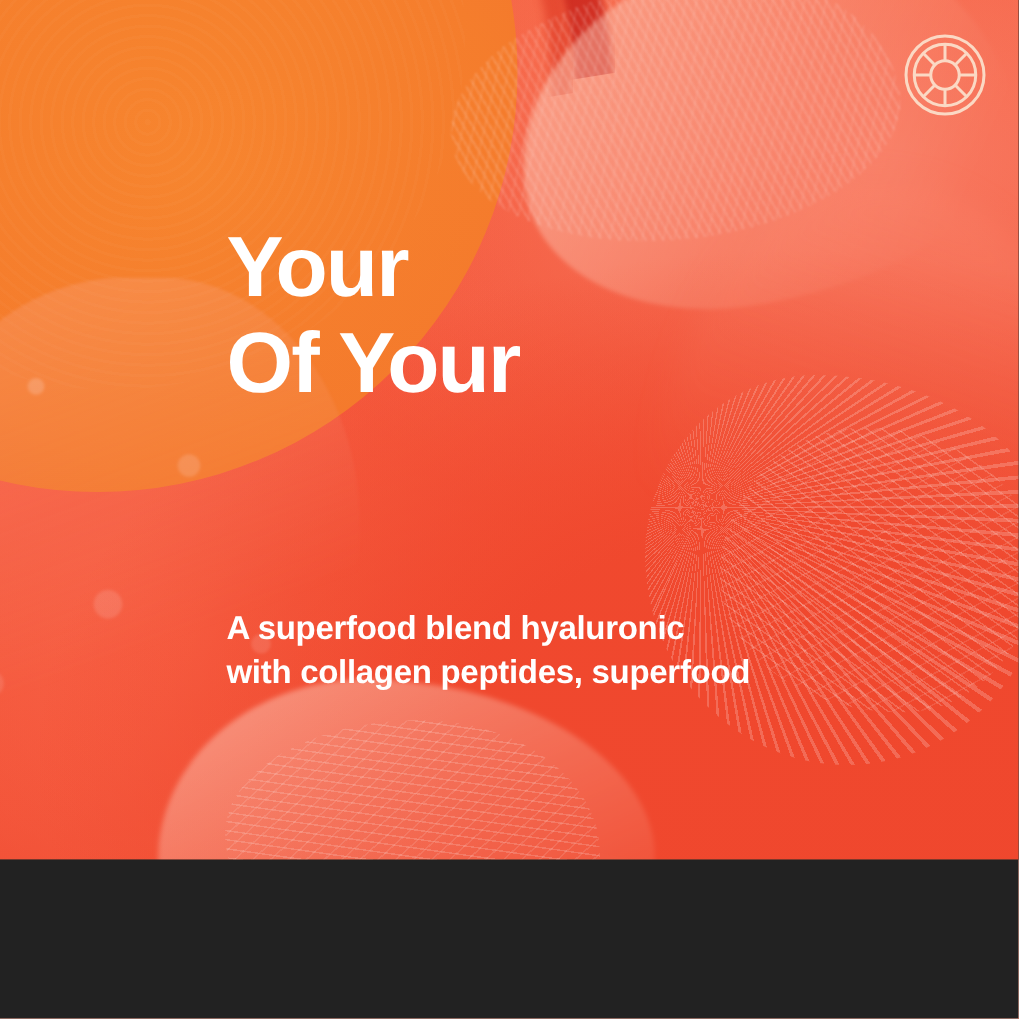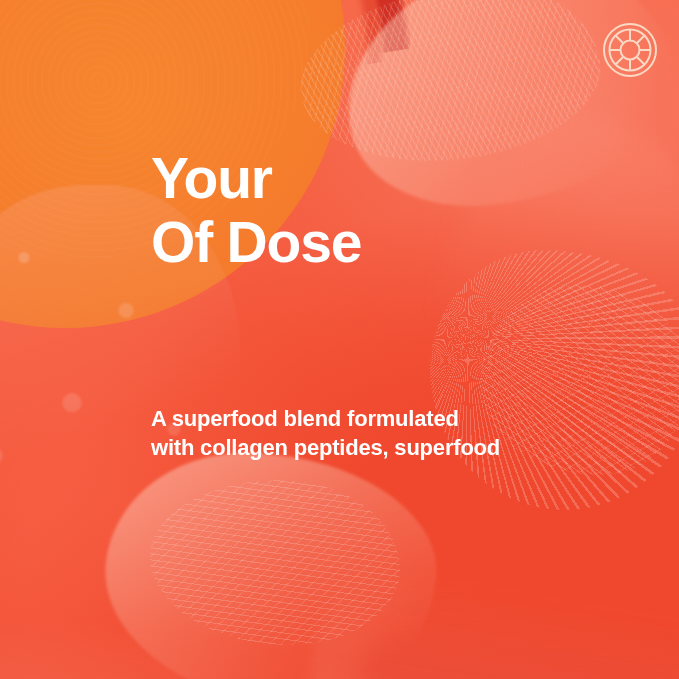--- a/index.html
+++ b/index.html
@@ -1,20 +1,20 @@
 <!DOCTYPE html>
 <html><head>
 <meta charset="utf-8">
 <style>
   html,body{margin:0;padding:0;background:#222;}
   body{font-family:"Liberation Sans",sans-serif;}
 
   #ad{
     position:relative;
-    width:679px;height:679px;
+    width:679px;height:573px;
     overflow:hidden;
     background:#F4613C;
   }
 
   
   .bg-layer{position:absolute;inset:0;}
 
   
   .bg-base{
     background:
@@ -234,21 +234,21 @@
         <line x1="28" y1="37.5" x2="28" y2="48.5"></line>
         <line x1="21.3" y1="34.7" x2="13.5" y2="42.5"></line>
         <line x1="18.5" y1="28" x2="7.5" y2="28"></line>
         <line x1="21.3" y1="21.3" x2="13.5" y2="13.5"></line>
       </g>
     </svg>
   </div>
 
   <div class="headline">
     <span class="hl-line">Your</span>
-    <span class="hl-line">Of Dose</span>
+    <span class="hl-line">Of Your</span>
   </div>
 
   <div class="subcopy">
-    <span class="sub-line">A superfood blend formulated</span>
+    <span class="sub-line">A superfood blend hyaluronic</span>
     <span class="sub-line">with collagen peptides, superfood</span>
   </div>
 
 </div>
 
 </body></html>

